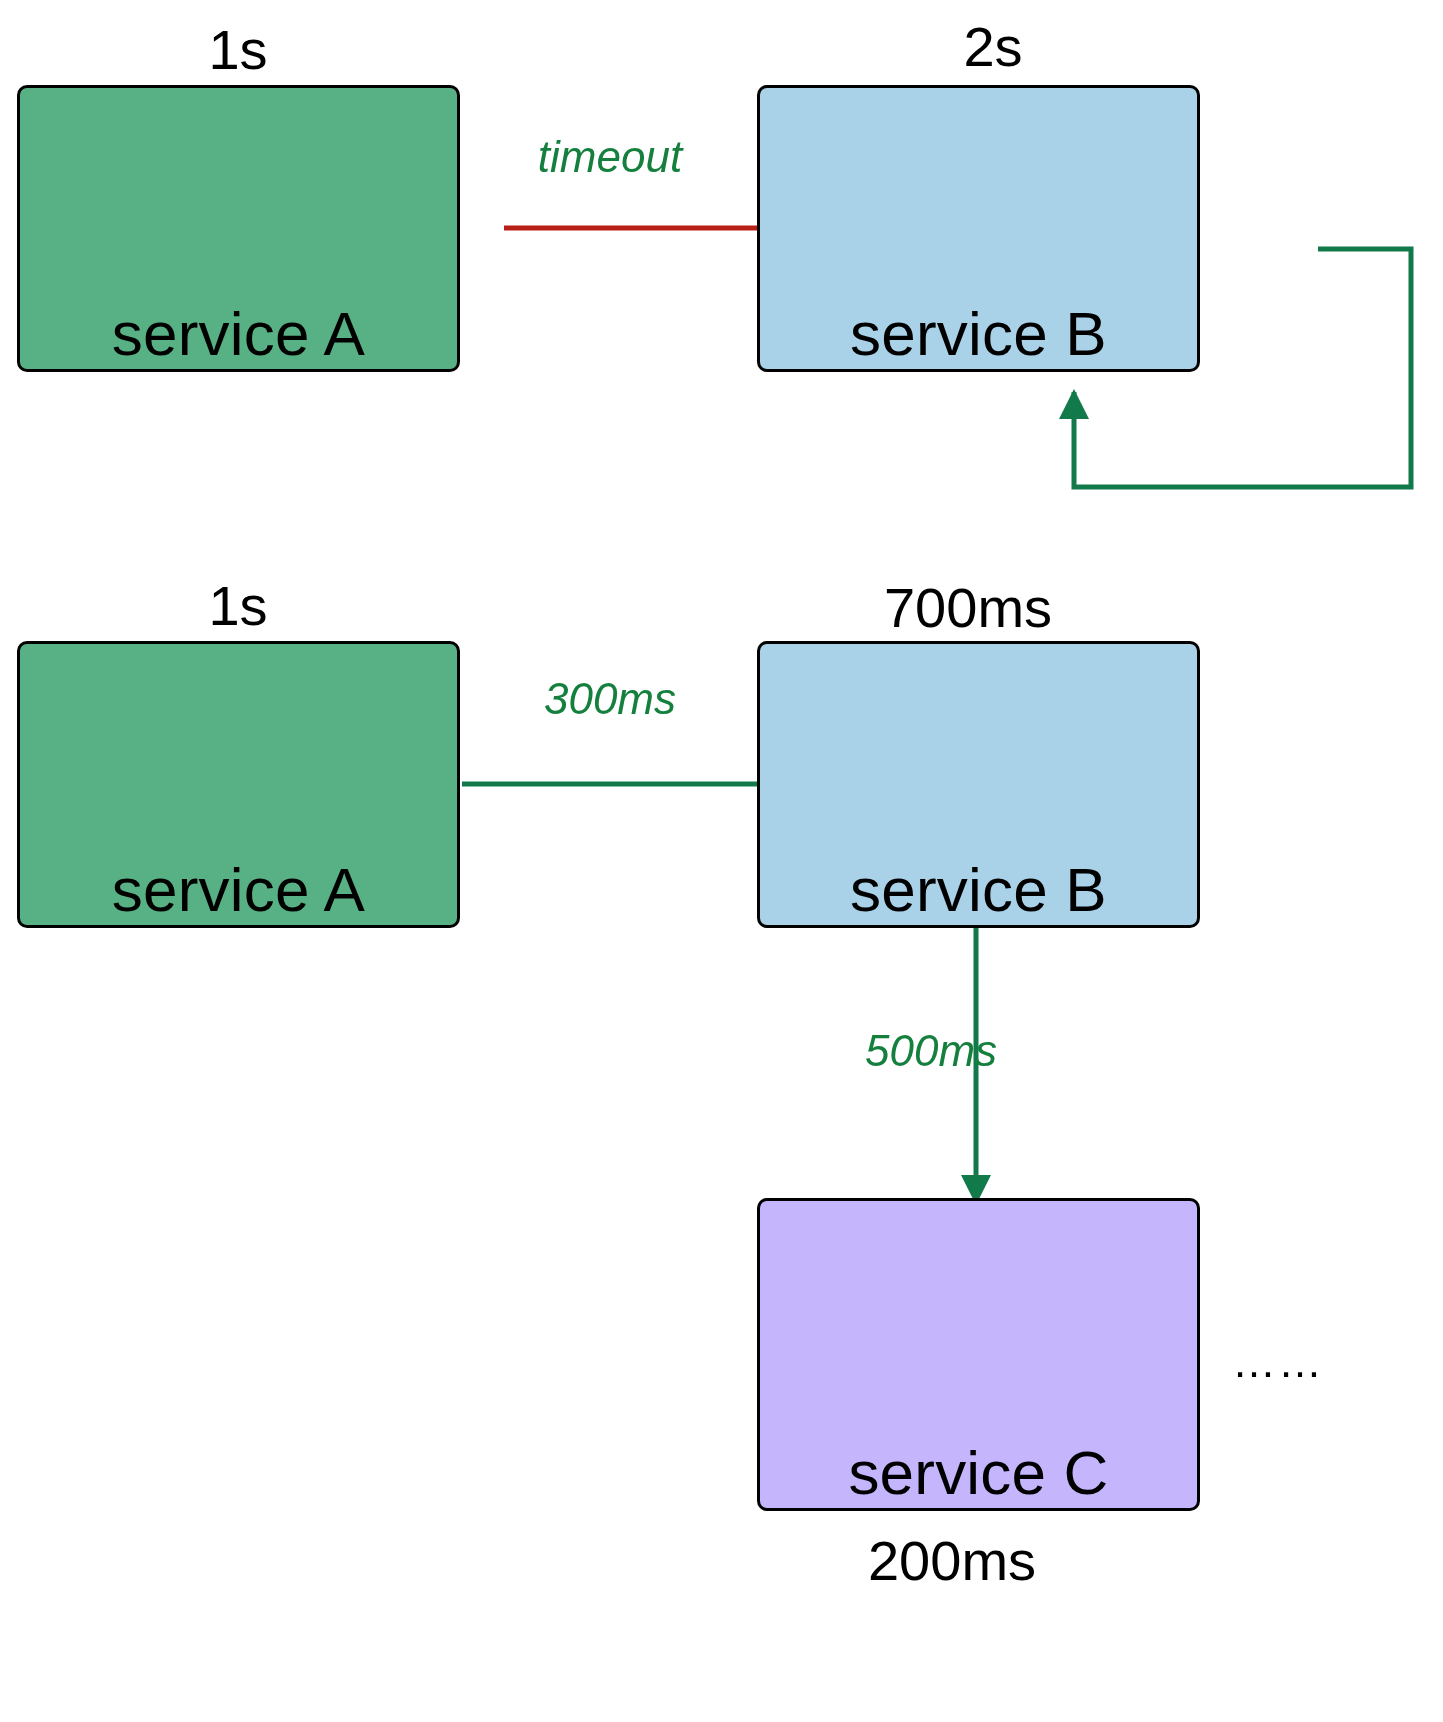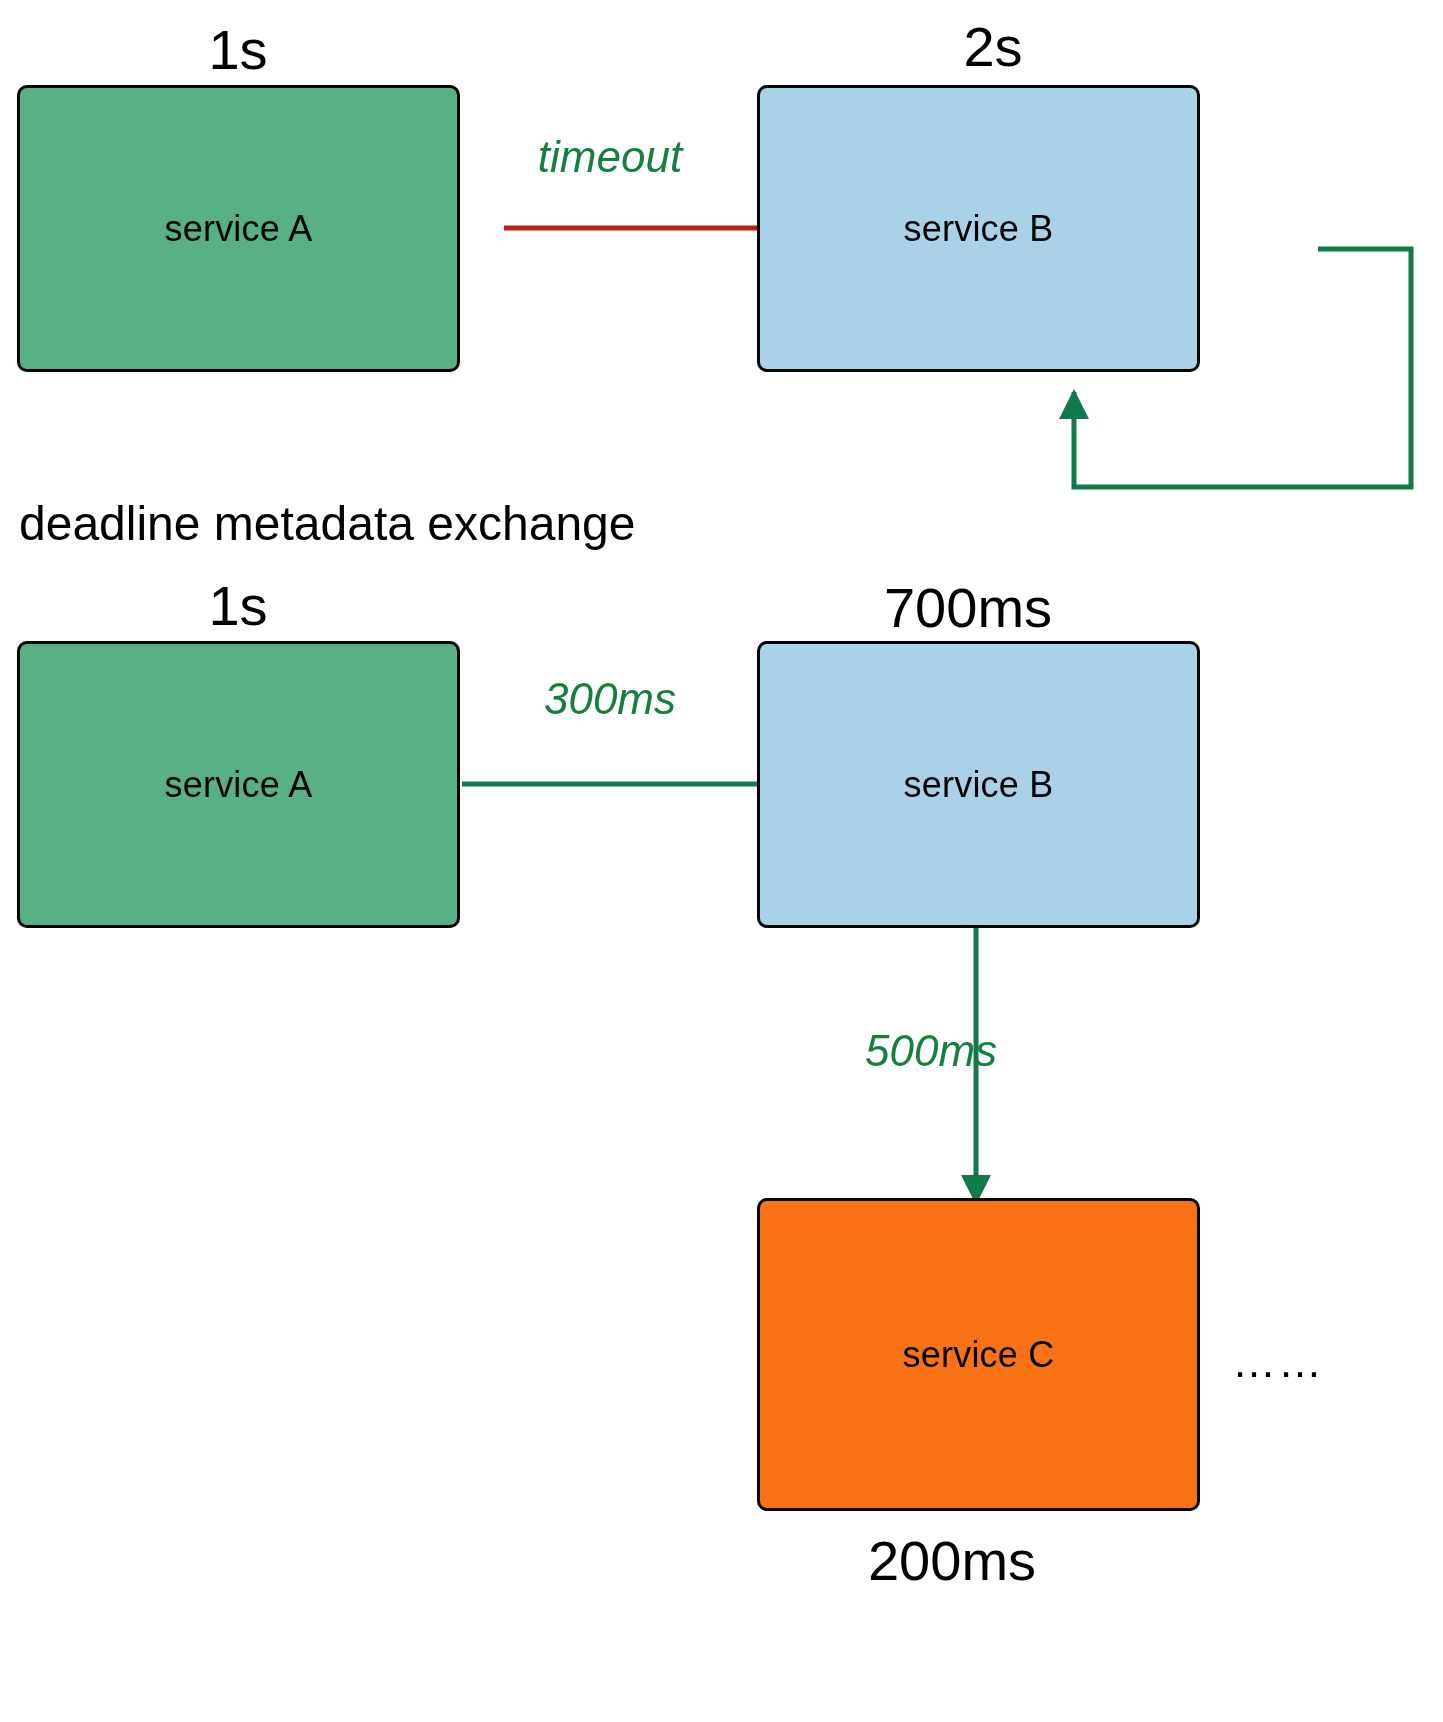--- a/index.html
+++ b/index.html
@@ -14,29 +14,29 @@
     background: #ffffff;
     font-family: "Liberation Sans", sans-serif;
     overflow: hidden;
   }
   .node {
     position: absolute;
     box-sizing: border-box;
     border: 3px solid #000000;
     border-radius: 10px;
     display: flex;
-    align-items: center;
+    align-items: flex-end;
     justify-content: center;
-    font-size: 36px;
+    font-size: 62px;
     color: #000000;
     letter-spacing: 0.2px;
   }
   .node-green { background: #57b184; }
   .node-blue  { background: #a9d2e9; }
-  .node-tan   { background: #f97316; }
+  .node-tan   { background: #c4b5fd; }
 
   .caption {
     position: absolute;
     font-size: 56px;
     color: #000000;
     white-space: nowrap;
     line-height: 1;
   }
   .caption.center { transform: translateX(-50%); }
 
@@ -107,21 +107,20 @@
   </div>
 
   <div class="caption center" style="left:993px; top:19px;">2s</div>
 
   <div class="node node-blue" style="left:757px; top:85px; width:443px; height:287px;">
     <span>service B</span>
   </div>
 
   <div class="edge-label center" style="left:610px; top:135px;">timeout</div>
 
-  <div class="section-title" style="left:19px; top:500px;">deadline metadata exchange</div>
 
   <div class="caption center" style="left:238px; top:578px;">1s</div>
 
   <div class="node node-green" style="left:17px; top:641px; width:443px; height:287px;">
     <span>service A</span>
   </div>
 
   <div class="caption center" style="left:968px; top:580px;">700ms</div>
 
   <div class="node node-blue" style="left:757px; top:641px; width:443px; height:287px;">

